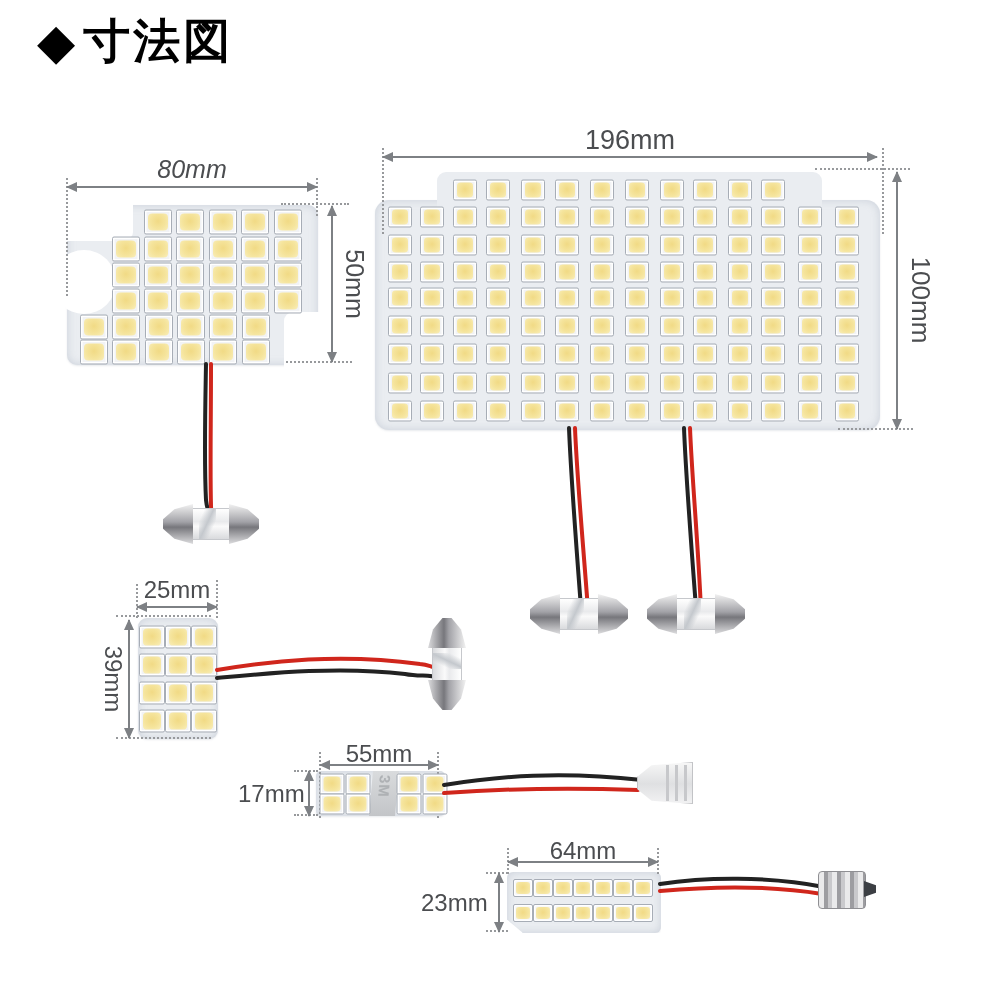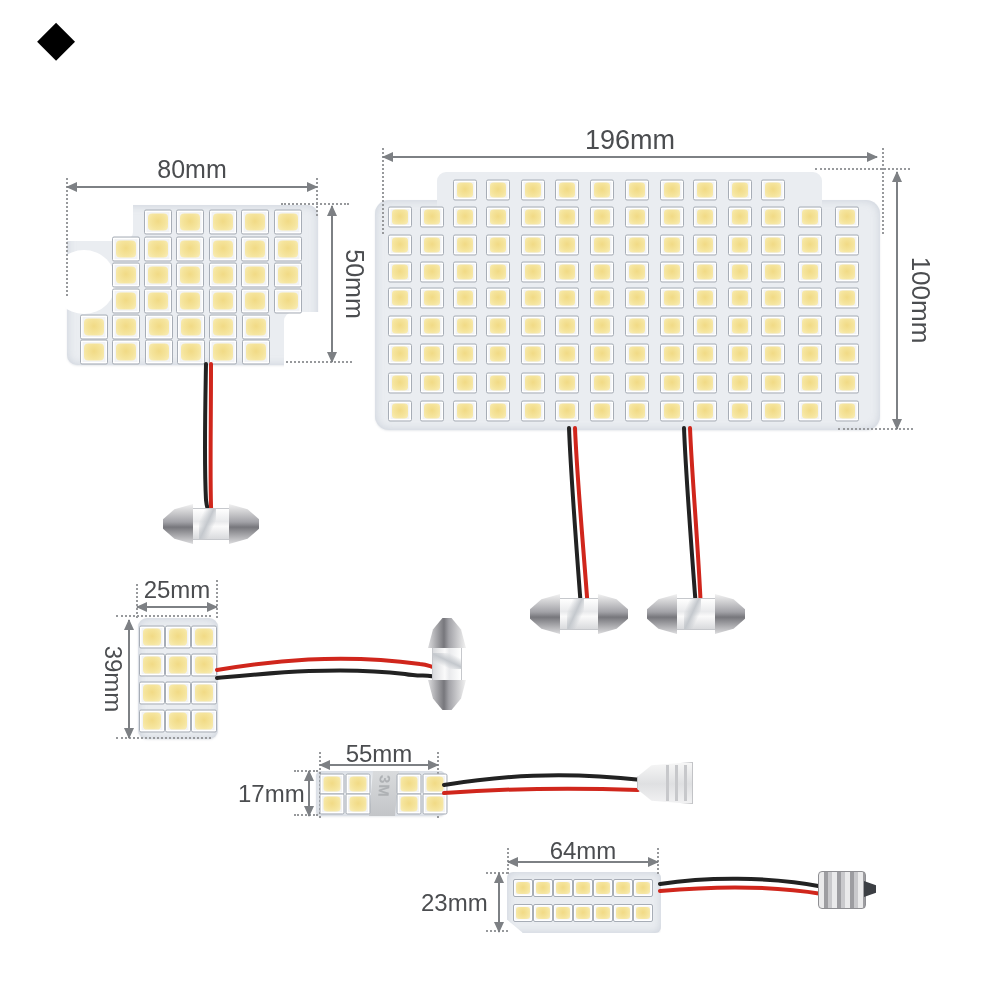--- a/index.html
+++ b/index.html
@@ -53,32 +53,33 @@
       clip-path:polygon(0 0,100% 26%,100% 74%,0 100%);}
   svg.wires{position:absolute;left:0;top:0;pointer-events:none;}
 </style>
 </head>
 <body>
 
 <div class="stage">
 
   <div class="title">
     <span>◆</span>
+    <span>寸法図</span>
   </div>
 
   <div>
     <div class="pcb" style="left:67px;top:205px;width:251px;height:160px;border-radius:10px;"></div>
     <div class="cutout" style="left:63px;top:201px;width:70px;height:40px;border-bottom-right-radius:9px;"></div>
     <div class="cutout" style="left:52px;top:250px;width:64px;height:64px;border-radius:50%;"></div>
     <div class="cutout" style="left:284px;top:312px;width:40px;height:58px;border-top-left-radius:9px;"></div>
 
     <div class="exv" style="left:66px;top:178px;height:118px;"></div>
     <div class="exv" style="left:316px;top:178px;height:38px;"></div>
     <div class="dh" style="left:67px;top:186px;width:250px;"></div>
-    <div class="dlab" style="left:67px;top:155px;width:250px;">80mm</div>
+    <div class="dlab" style="left:67px;top:155px;width:250px;font-style:italic;">80mm</div>
 
     <div class="exh" style="left:281px;top:203px;width:68px;"></div>
     <div class="exh" style="left:286px;top:361px;width:66px;"></div>
     <div class="dv" style="left:331px;top:206px;height:156px;"></div>
     <div class="vlab" style="left:340px;top:284px;">50mm</div>
   </div>
 
   <div>
     <div class="pcb" style="left:375px;top:200px;width:505px;height:230px;border-radius:14px;"></div>
     <div class="pcb" style="left:437px;top:172px;width:385px;height:44px;border-radius:9px 9px 0 0;box-shadow:none;"></div>

